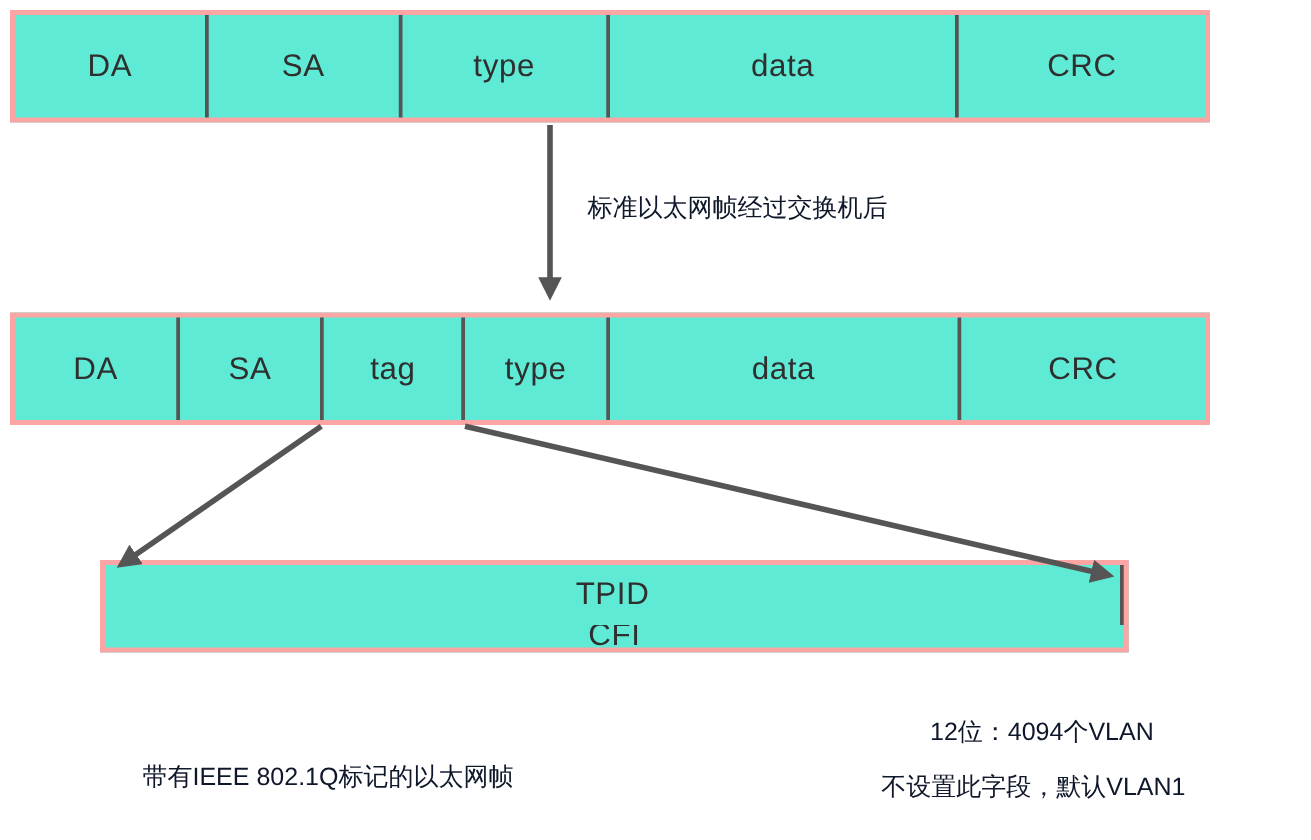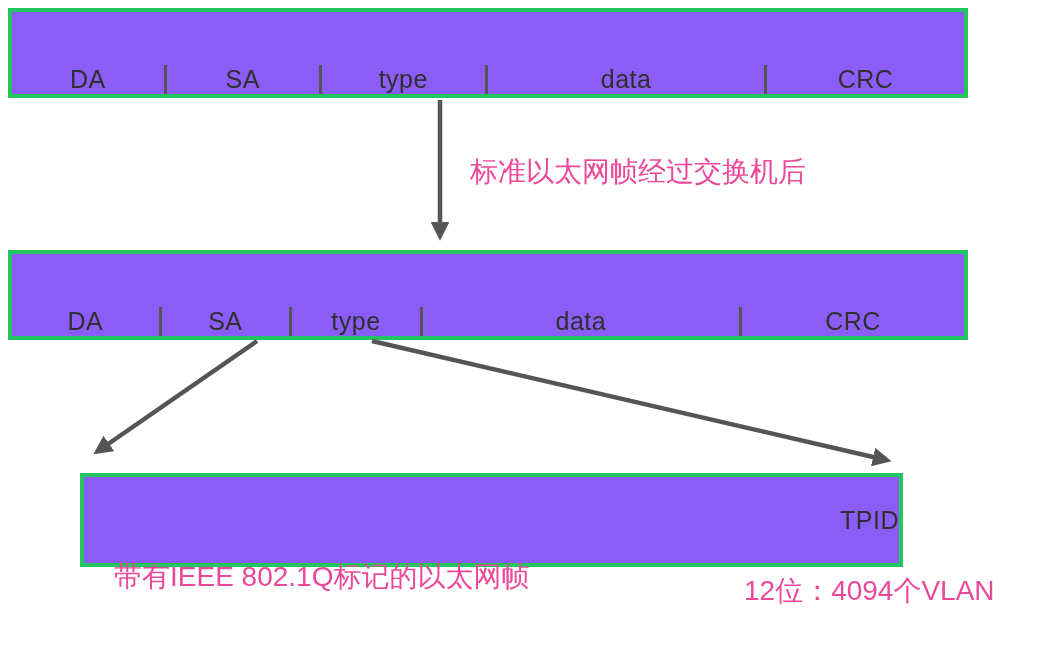--- a/index.html
+++ b/index.html
@@ -12,51 +12,50 @@
     position: relative;
     width: 1049px;
     height: 672px;
     background: #ffffff;
     overflow: hidden;
     color: #333333;
   }
   .frame-row {
     position: absolute;
     display: flex;
-    border: 4px solid #22c55e;
+    border: 4px solid #fca5a5;
     box-sizing: border-box;
-    background: #8b5cf6;
-    align-items: flex-end;
+    background: #5eead4;
   }
   .frame-cell {
     display: flex;
     align-items: center;
     justify-content: center;
     border-right: 3px solid #555555;
     font-size: 25px;
     color: #2f2f2f;
     letter-spacing: 0.5px;
     box-sizing: border-box;
     overflow: hidden;
     white-space: nowrap;
   }
   .frame-cell:last-child { border-right: none; }
 
   #frame1 { left: 8px;  top: 8px;   width: 960px; height: 90px; }
   #frame2 { left: 8px;  top: 250px; width: 960px; height: 90px; }
-  #tagbox { left: 80px; top: 473px; width: 823px; height: 94px; flex-direction: column; }
+  #tagbox { left: 80px; top: 448px; width: 823px; height: 74px; flex-direction: column; }
 
   .caption {
     position: absolute;
-    font-size: 28px;
-    color: #ec4899;
+    font-size: 20px;
+    color: #0f172a;
     white-space: nowrap;
   }
   #arrow-label   { left: 470px; top: 153px; }
-  #caption-8021q { left: 114px; top: 558px; }
+  #caption-8021q { left: 114px; top: 608px; }
   #note-line1    { left: 744px; top: 572px; }
   #note-line2    { left: 705px; top: 616px; }
 
   #arrows {
     position: absolute;
     left: 0; top: 0;
     width: 1049px;
     height: 672px;
     pointer-events: none;
   }
@@ -72,31 +71,34 @@
     <div class="frame-cell" style="flex:167 0 0">type</div>
     <div class="frame-cell" style="flex:282 0 0">data</div>
     <div class="frame-cell" style="flex:201 0 0">CRC</div>
   </div>
 
   <div class="caption" id="arrow-label">标准以太网帧经过交换机后</div>
 
   <div id="frame2" class="frame-row">
     <div class="frame-cell" style="flex:132 0 0">DA</div>
     <div class="frame-cell" style="flex:115 0 0">SA</div>
+    <div class="frame-cell" style="flex:113 0 0">tag</div>
     <div class="frame-cell" style="flex:115 0 0">type</div>
     <div class="frame-cell" style="flex:285 0 0">data</div>
     <div class="frame-cell" style="flex:200 0 0">CRC</div>
   </div>
 
   <div id="tagbox" class="frame-row">
     <div class="frame-cell" style="flex:298 0 0">TPID</div>
+    <div class="frame-cell" style="flex:112 0 0">CFI</div>
   </div>
 
   <div class="caption" id="caption-8021q">带有IEEE 802.1Q标记的以太网帧</div>
   <div class="caption" id="note-line1">12位：4094个VLAN</div>
+  <div class="caption" id="note-line2">不设置此字段，默认VLAN1</div>
 
   <svg id="arrows" viewBox="0 0 1049 672" xmlns="http://www.w3.org/2000/svg">
     <defs>
       <marker id="ah" viewBox="0 0 10 10" refX="7" refY="5" markerWidth="4.2" markerHeight="4.2" orient="auto-start-reverse">
         <path d="M0,0 L10,5 L0,10 z" fill="#555555"></path>
       </marker>
     </defs>
     <line x1="440" y1="100" x2="440" y2="235" stroke="#555555" stroke-width="4.5" marker-end="url(#ah)"></line>
     <line x1="257" y1="341" x2="98" y2="451" stroke="#555555" stroke-width="4.5" marker-end="url(#ah)"></line>
     <line x1="372" y1="341" x2="886" y2="460" stroke="#555555" stroke-width="4.5" marker-end="url(#ah)"></line>

